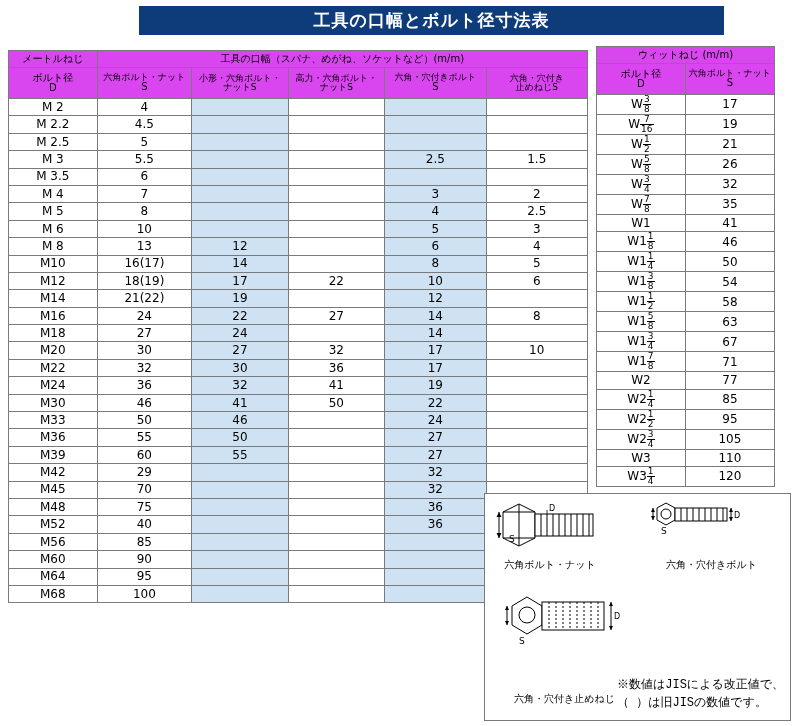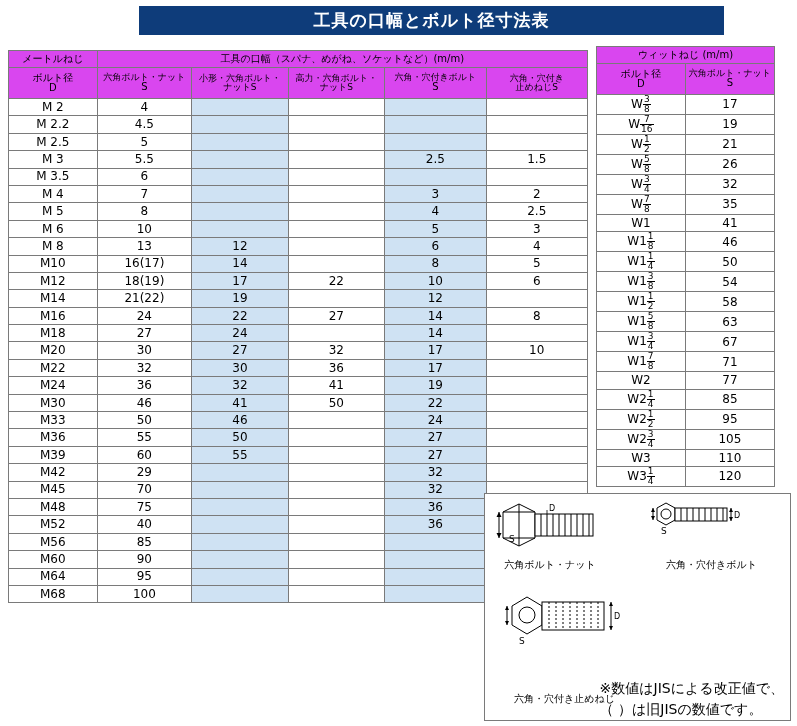--- a/index.html
+++ b/index.html
@@ -57,21 +57,21 @@
 
   
   .diagram{
     position:absolute;left:484px;top:493px;width:305px;height:226px;
     border:1px solid #7a7a7a;background:#fff;
   }
   .dlabel{
     position:absolute;font-size:10px;text-align:center;white-space:nowrap;
   }
   .dnote{
-    position:absolute;right:6px;bottom:1px;font-size:14px;text-align:left;line-height:1.45;
+    position:absolute;right:6px;bottom:8px;font-size:12px;text-align:left;line-height:1.45;font-family:Liberation Mono, monospace;
   }
 </style>
 </head>
 <body>
 
 <div class="page">
 
   <div class="title-bar">工具の口幅とボルト径寸法表</div>
 
   <table class="metric-table">

